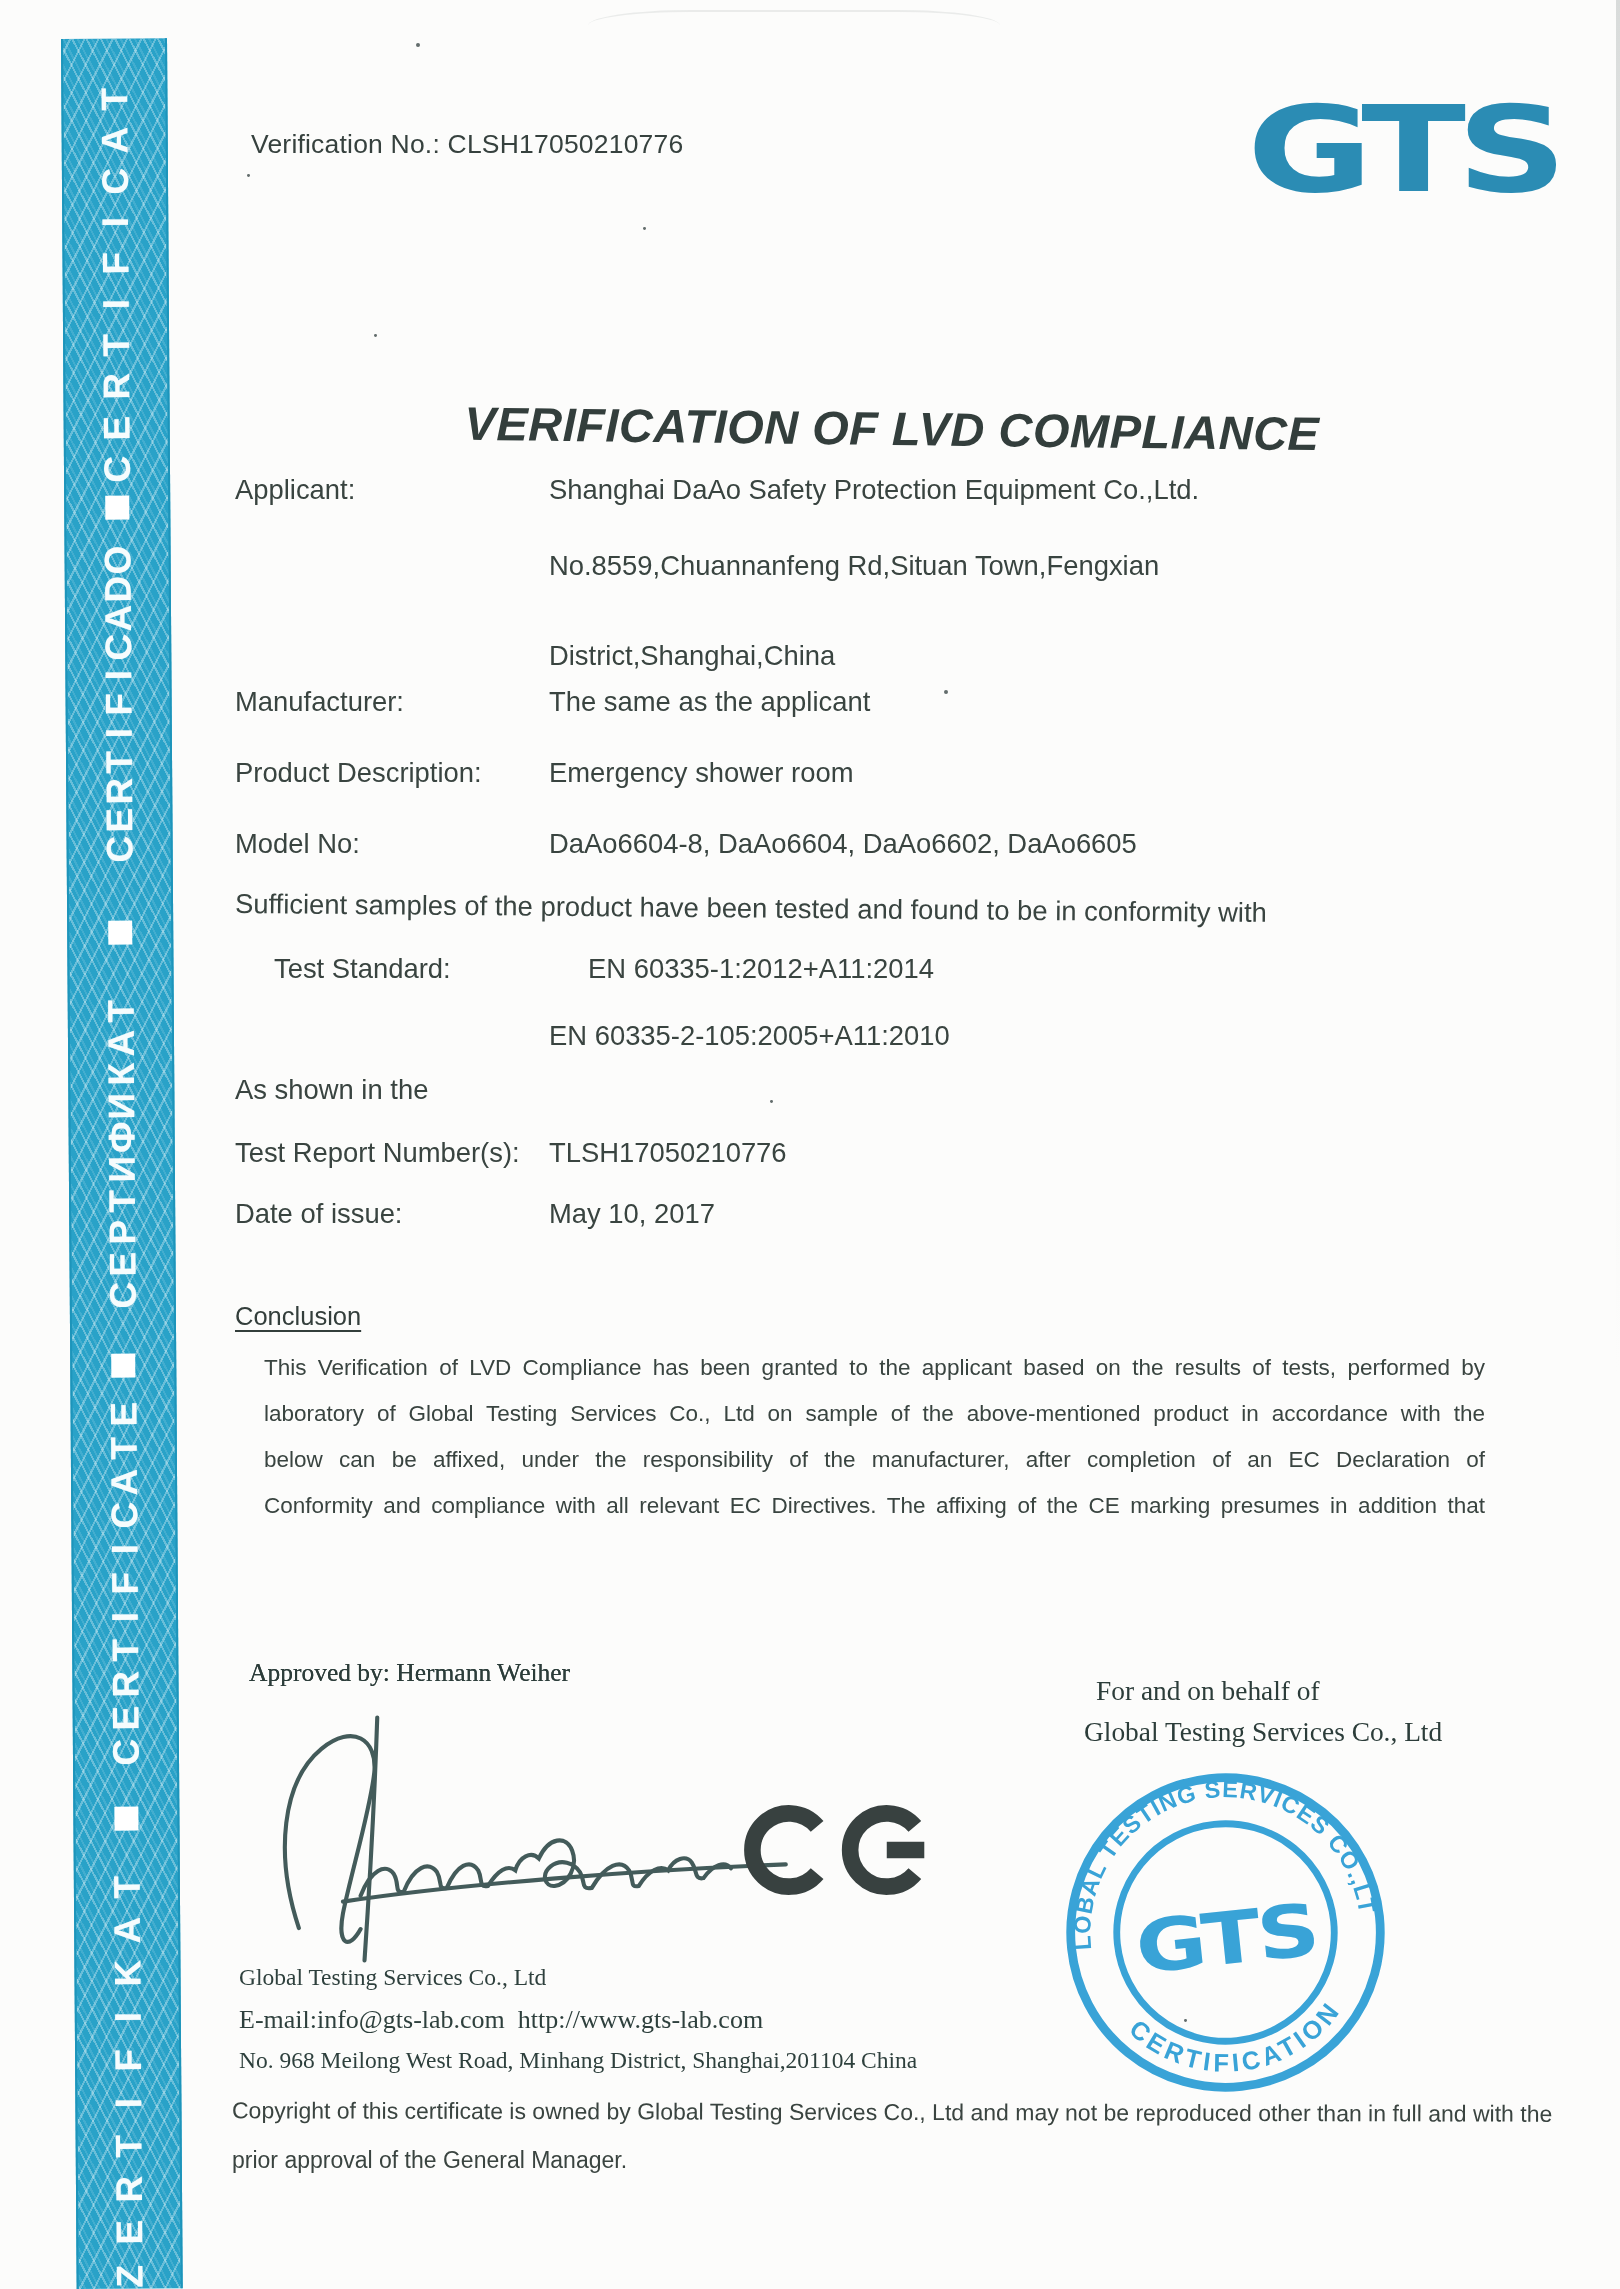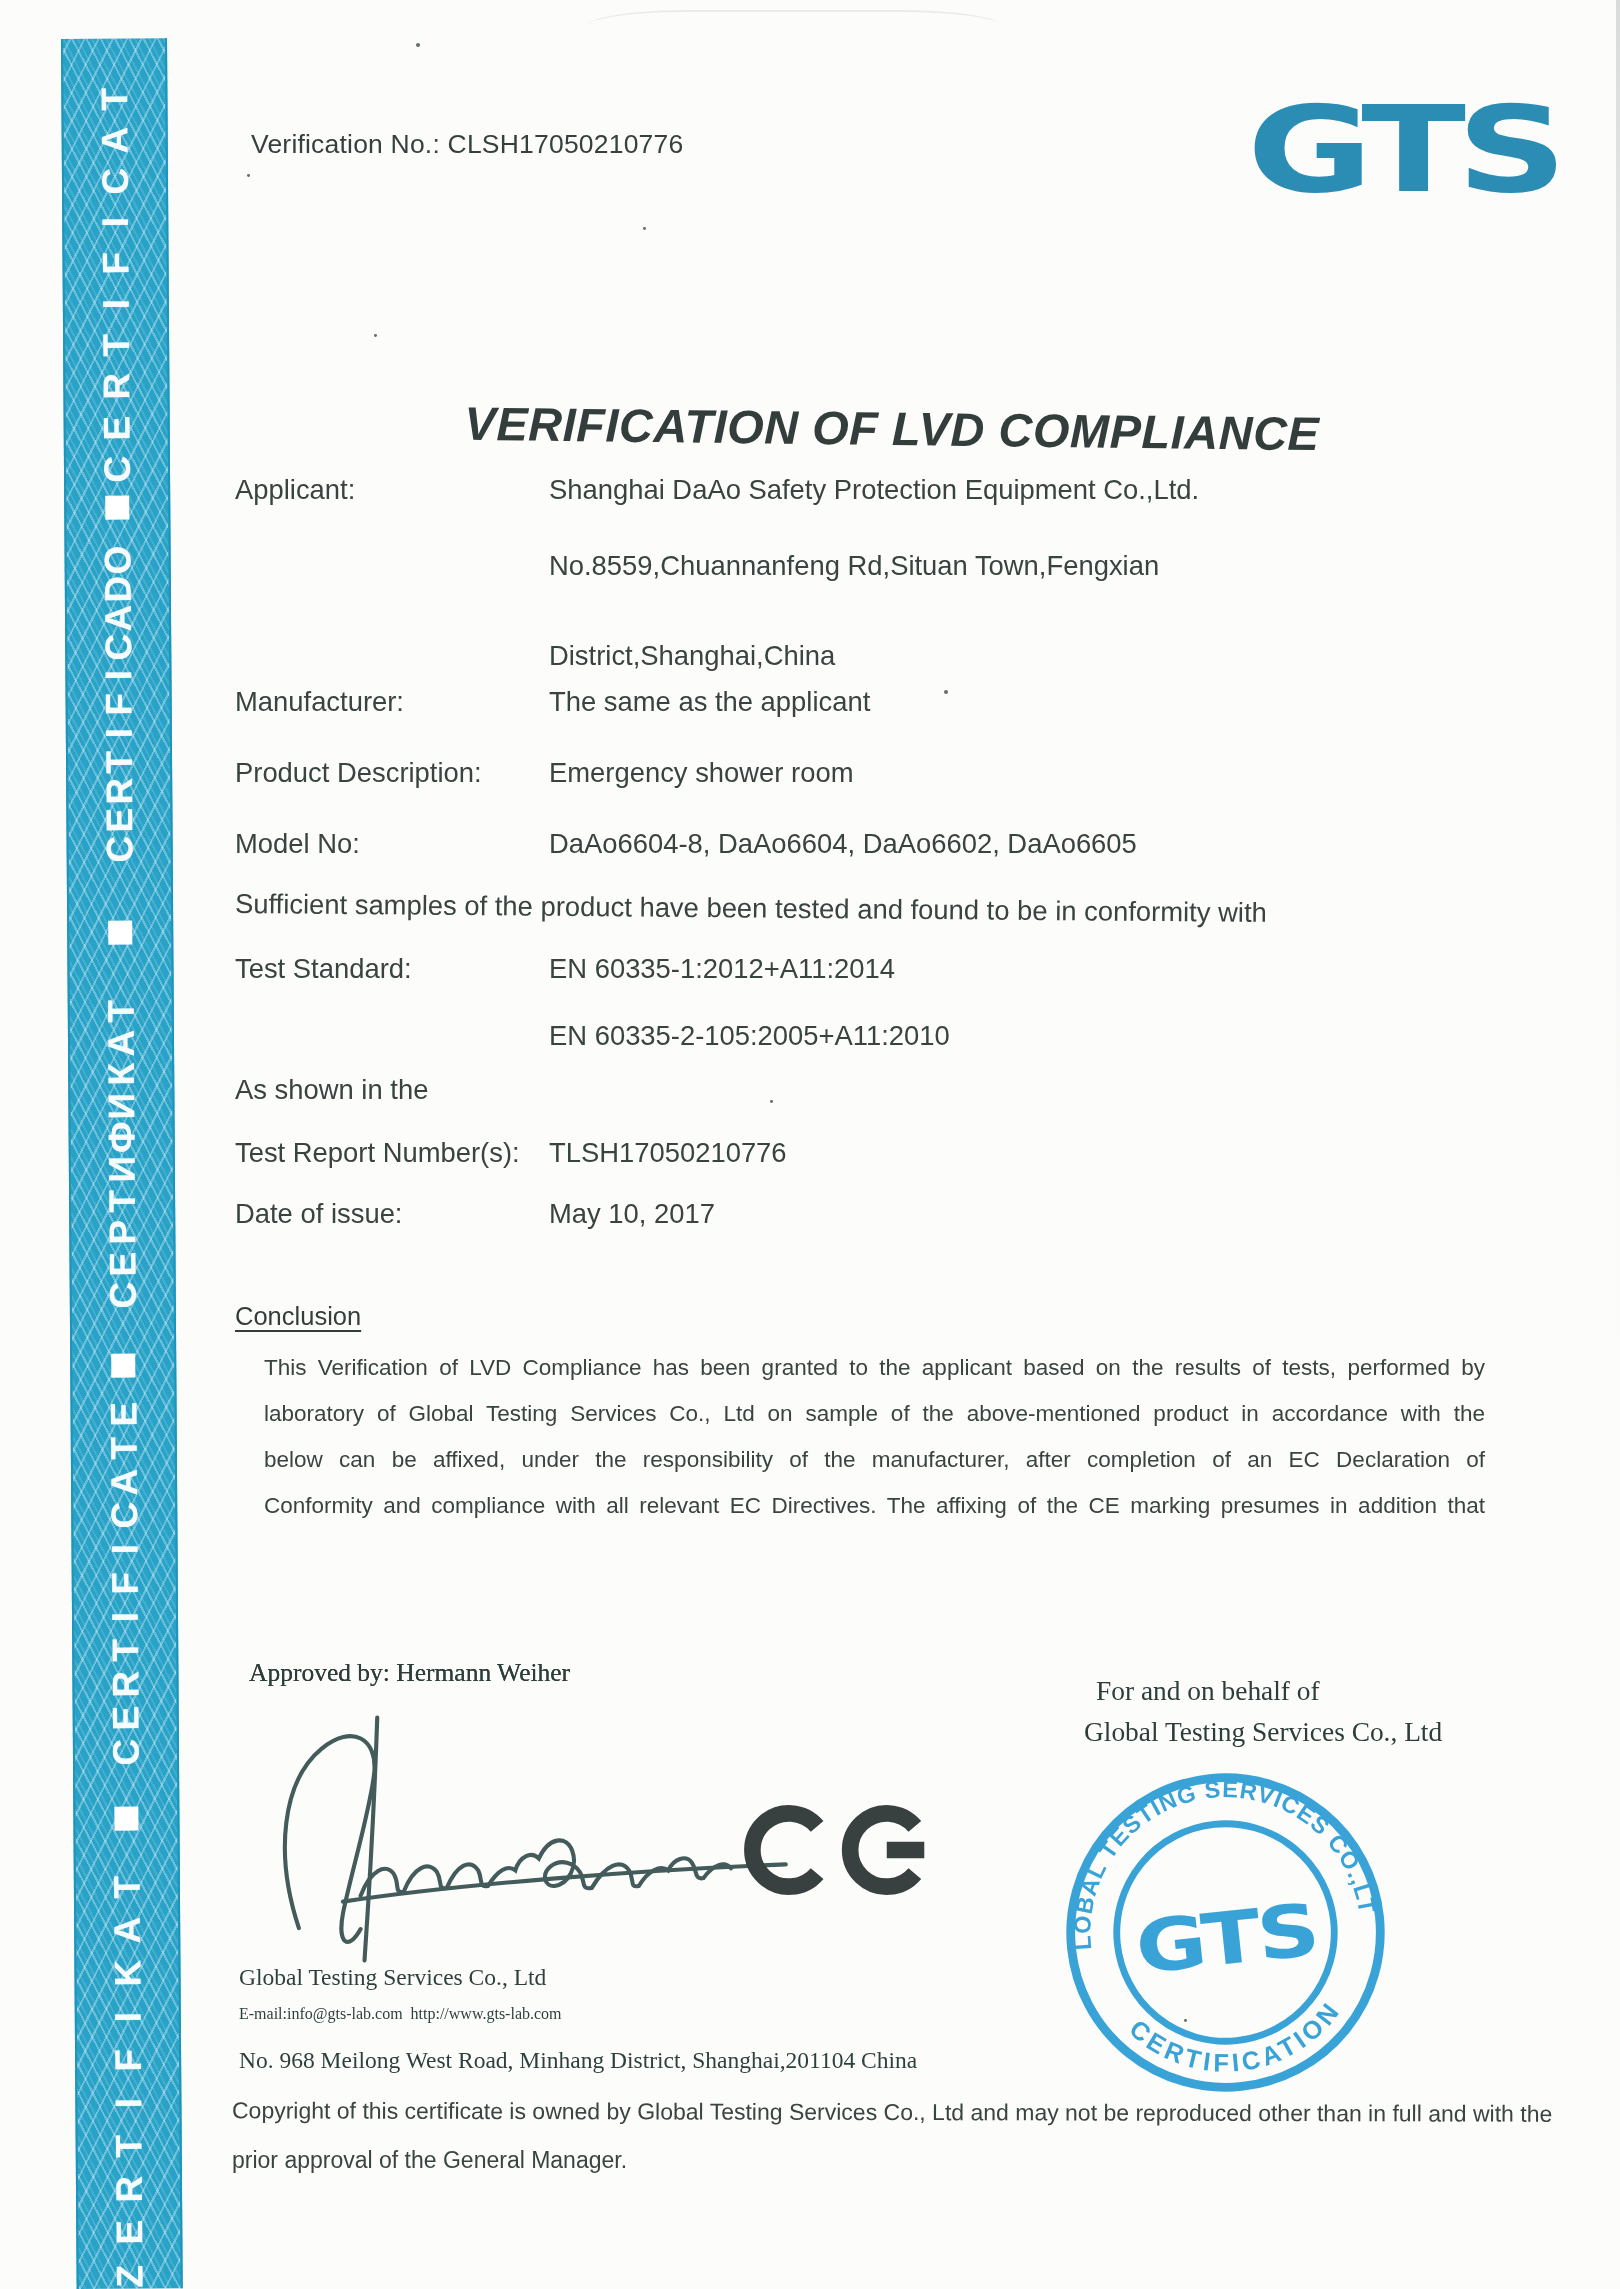--- a/index.html
+++ b/index.html
@@ -37,42 +37,42 @@
          font-size:47px;font-weight:bold;font-style:italic;letter-spacing:0.5px;color:#333e3c;
          transform:rotate(.7deg);}
 
   
   .lab,.val{position:absolute;font-size:27.4px;color:#394440;white-space:nowrap;}
   .lab{left:235px;} .val{left:549px;}
   .t484{top:474px;} .t561{top:550px;} .t639{top:640px;} .t700{top:686px;}
   .t772{top:757px;} .t845{top:828px;}
   .conformity{position:absolute;left:235px;top:888px;font-size:27.4px;white-space:nowrap;
               transform:rotate(.5deg);transform-origin:left;}
-  .t972{top:953px;} .t1041{top:1020px;} .t1096{top:1074px;} .t1160{top:1137px;} .t1222{top:1198px;}
+  .t972{top:953px;margin-left:39px;} .t1041{top:1020px;} .t1096{top:1074px;} .t1160{top:1137px;} .t1222{top:1198px;}
 
   
   .concl-head{position:absolute;left:235px;top:1302px;font-size:25.5px;color:#333e3b;
               text-decoration:underline;text-underline-offset:4.9px;}
   .concl{position:absolute;left:232px;top:1345px;width:1253px;font-size:22.5px;color:#394440;}
   .concl .cl{height:46px;line-height:46px;text-align:justify;text-align-last:justify;margin-left:32px;}
   .concl .cl.last{text-align:left;text-align-last:left;}
 
   
   .serif{font-family:"Liberation Serif","DejaVu Serif",serif;}
   .approved{position:absolute;left:249px;top:1658px;font-size:25.5px;color:#2c3d3a;
             text-shadow:0 0 0.5px #2c3d3a;}
   .behalf1{position:absolute;left:1096px;top:1676px;font-size:27.4px;color:#2c3d3a;}
   .behalf2{position:absolute;left:1084px;top:1717px;font-size:27.4px;color:#2c3d3a;}
   .sig{position:absolute;left:245px;top:1688px;}
   .ce{position:absolute;left:743px;top:1802px;}
   .stamp{position:absolute;left:1057px;top:1764px;transform:rotate(-6deg);opacity:.95;}
 
   
   .f1{position:absolute;left:239px;top:1964px;font-size:23.5px;color:#2e403d;}
-  .f2{position:absolute;left:239px;top:2005px;font-size:16px;color:#2e403d;}
+  .f2{position:absolute;left:239px;top:2005px;font-size:26px;color:#2e403d;}
   .f3{position:absolute;left:239px;top:2047px;font-size:23.5px;color:#2e403d;}
   .cp1{position:absolute;left:232px;top:2099px;font-size:23px;color:#3a4440;white-space:nowrap;
        transform:rotate(.15deg);}
   .cp2{position:absolute;left:232px;top:2147px;font-size:23px;color:#3a4440;}
 
   
   .dot{position:absolute;background:#3c4848;border-radius:50%;opacity:.8;}
   .wisp{position:absolute;left:588px;top:9.8px;width:412px;height:29px;
         border-top:2px solid #e6e8e7;border-radius:50%/100%;opacity:.8;}
   .edge{position:absolute;left:1616px;top:0;width:3.9px;height:2290px;

